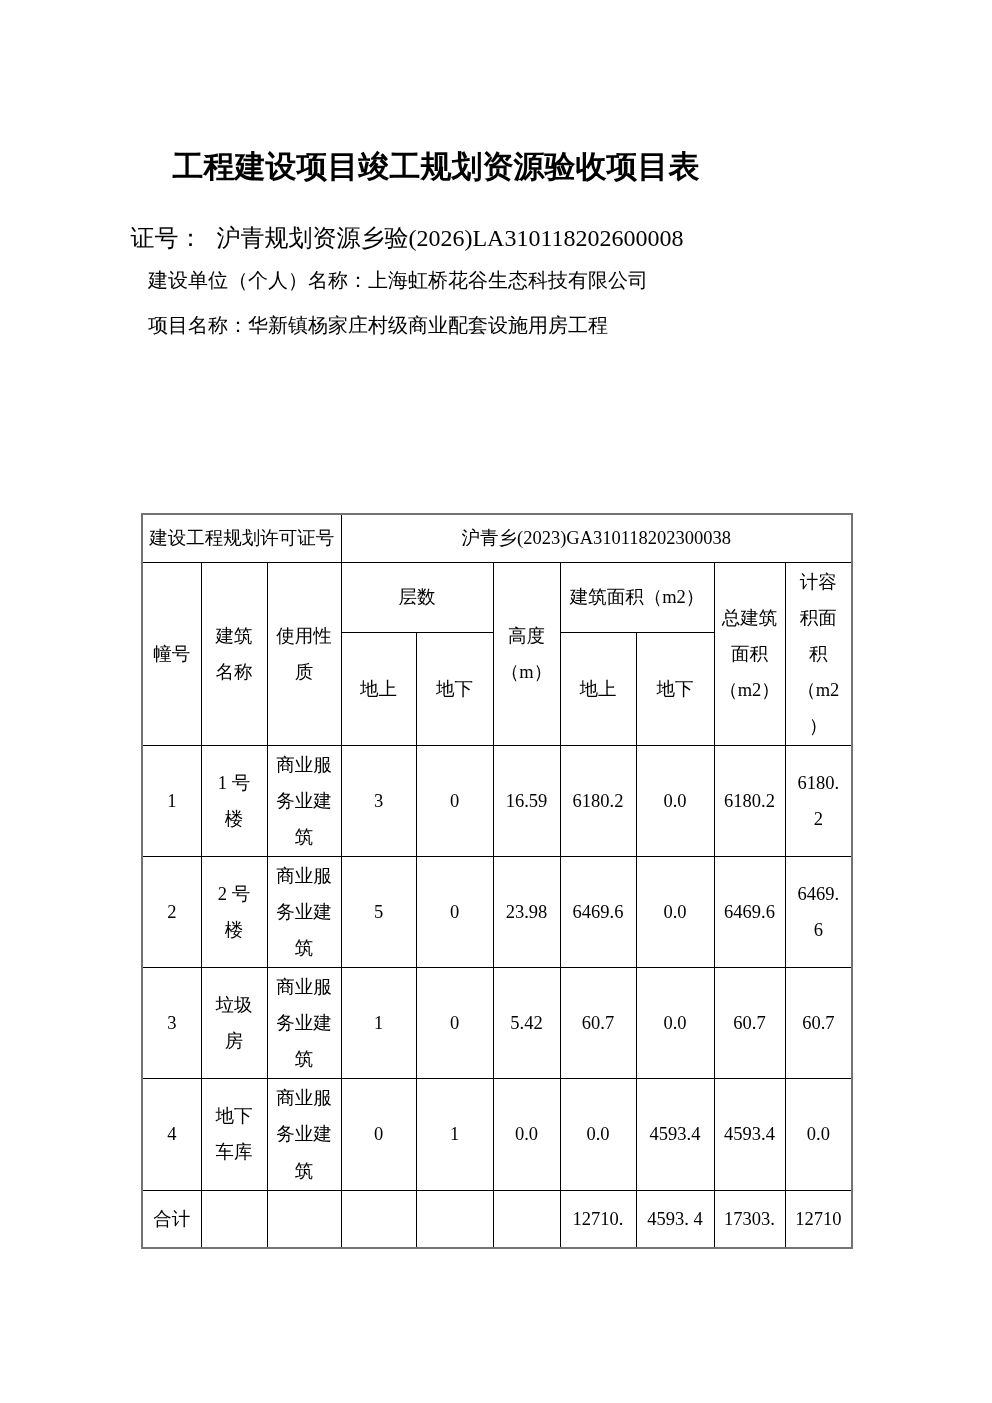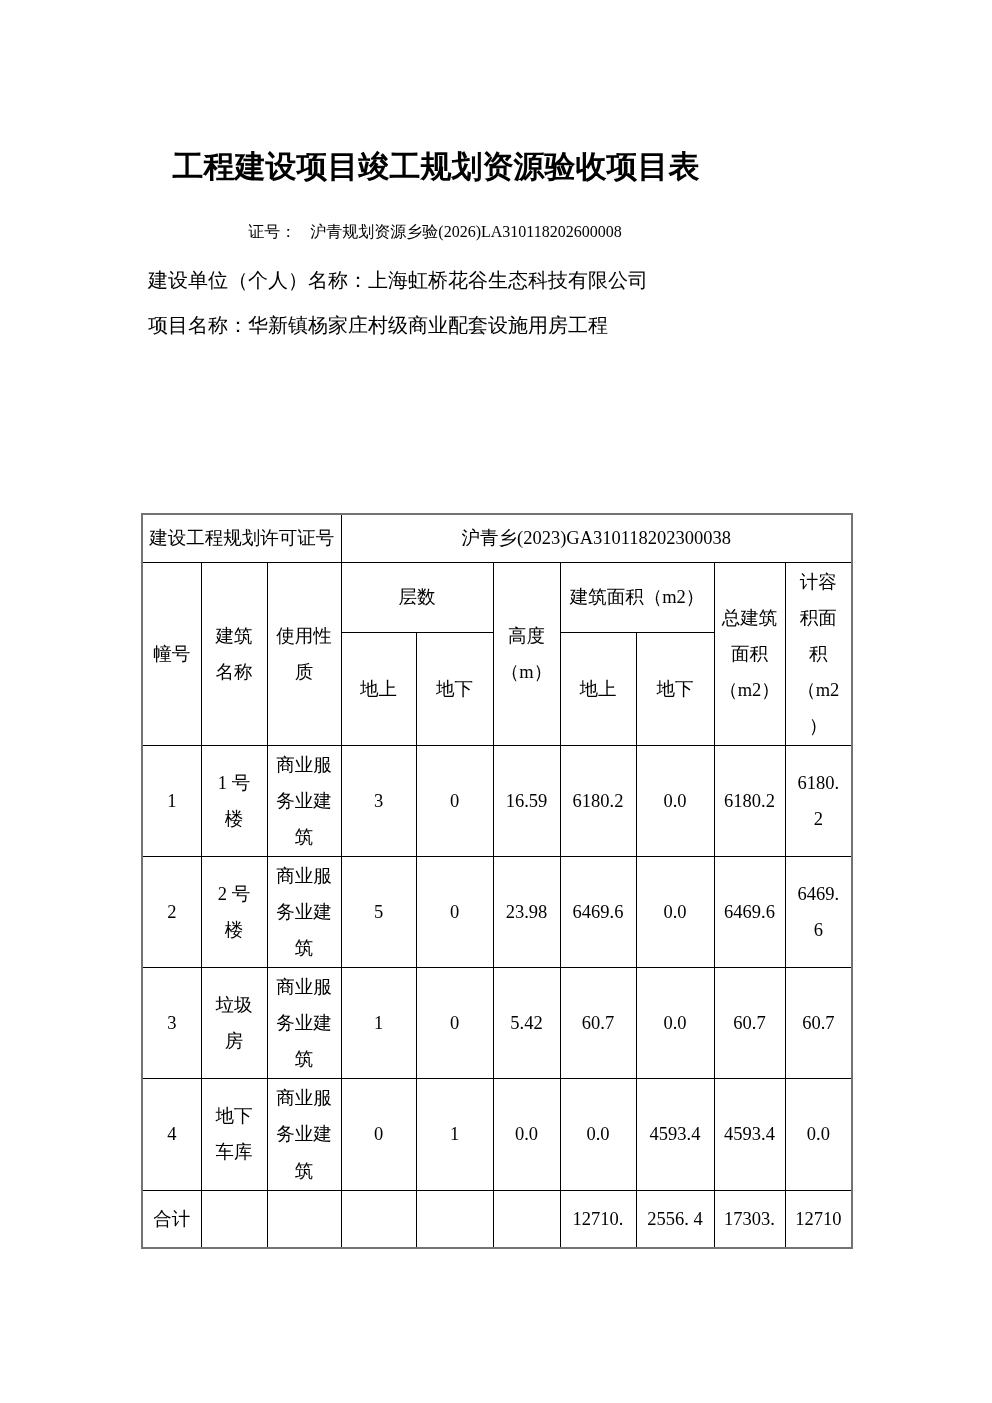--- a/index.html
+++ b/index.html
@@ -9,21 +9,21 @@
     color:#000;
   }
   .page { position:relative; width:992px; height:1403px; background:#fff; overflow:hidden; }
 
   .doc-title {
     position:absolute; top:146px; left:0; width:872px;
     text-align:center; font-size:31px; font-weight:bold; letter-spacing:0px;
   }
   .cert-line {
     position:absolute; top:222px; left:0; width:814px;
-    text-align:center; font-size:16px;padding-left:28px;
+    text-align:center; font-size:24px;
   }
   .cert-line .lbl { margin-right:14px; }
   .info-line {
     position:absolute; left:148px; width:694px;
     font-size:20px; line-height:28px;
   }
   .info-1 { top:266px; }
   .info-2 { top:311px; }
   .info-3 { top:356px; }
 
@@ -186,20 +186,20 @@
     </tr>
 
     <tr class="total-row">
       <td class="total-label">合计</td>
       <td></td>
       <td></td>
       <td></td>
       <td></td>
       <td></td>
       <td>12710.</td>
-      <td>2556. 4</td>
+      <td>4593. 4</td>
       <td>17303.</td>
       <td>12710</td>
     </tr>
   </tbody>
     </table>
 
 </div>
 
 </body></html>

